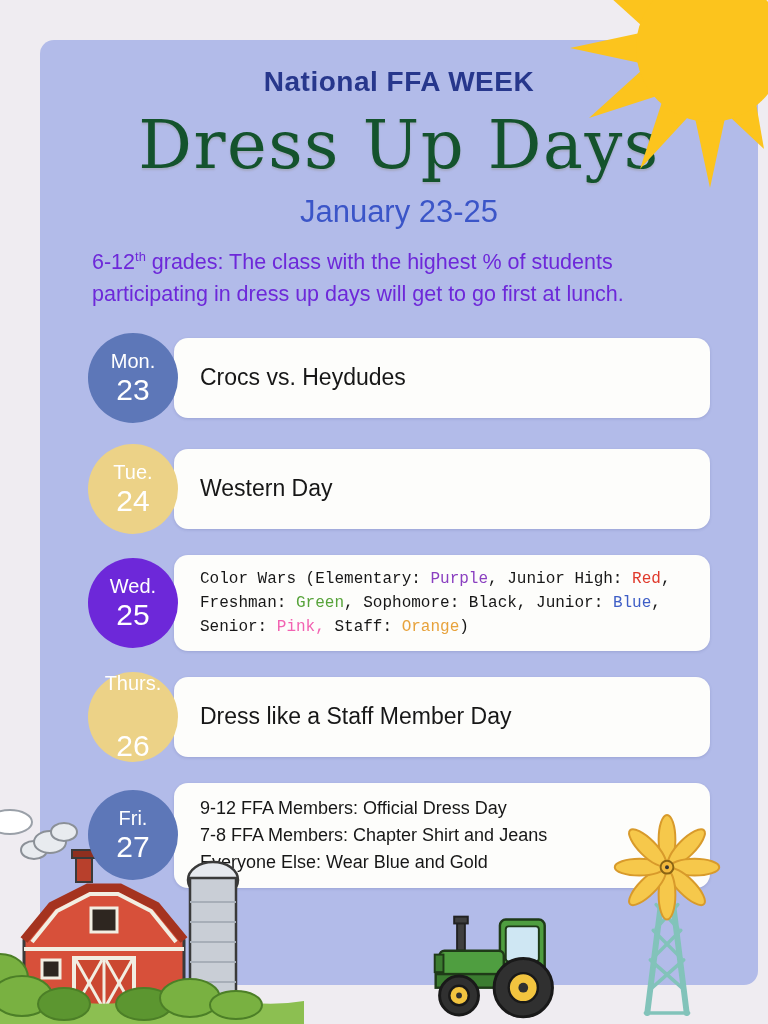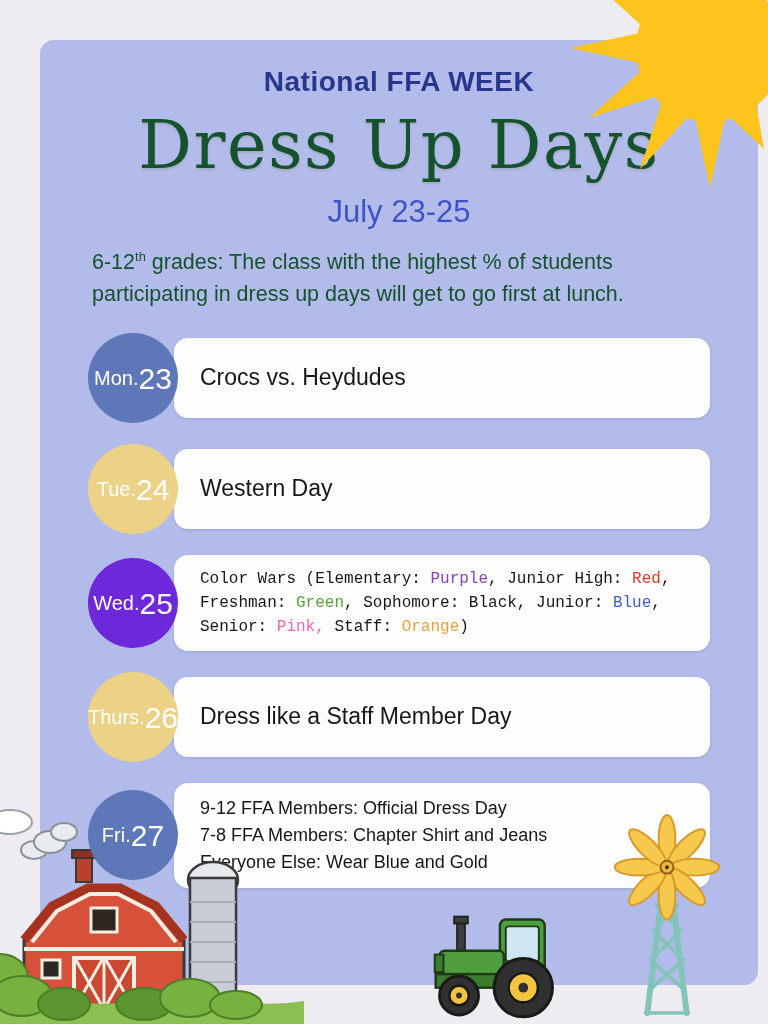--- a/index.html
+++ b/index.html
@@ -19,28 +19,28 @@
     font-size:28px; font-weight:700; color:#27378c; letter-spacing:.5px;
   }
   .title {
     text-align:center; font-family:"DejaVu Serif", serif;
     font-size:67px; font-weight:400; color:#14532d;
     margin-top:8px; letter-spacing:1.5px;
     text-shadow:0 2px 2px rgba(110,95,40,.18);
   }
   .dates { text-align:center; font-size:31px; font-weight:500; color:#3b55c8; margin-top:10px; }
   .desc {
-    margin:16px 52px 0; font-size:21.5px; line-height:1.5; color:#14532d;
+    margin:16px 52px 0; font-size:21.5px; line-height:1.5; color:#6d28d9;
   }
   .desc sup { font-size:.6em; }
   .rows { margin:22px 48px 0; display:flex; flex-direction:column; gap:21px; }
   .row { display:flex; align-items:center; }
   .badge {
     width:90px; height:90px; border-radius:50%; flex:0 0 90px; z-index:2;
-    color:#fff; display:flex; flex-direction:row; align-items:center; justify-content:center;
+    color:#fff; display:flex; flex-direction:column; align-items:center; justify-content:center;
   }
   .badge-day { font-size:20px; line-height:1.1; }
   .badge-date { font-size:30px; line-height:1.1; margin-top:1px; }
   .panel {
     background:#fdfdfb; border-radius:14px; flex:1; margin-left:-4px;
     padding:12px 28px 12px 26px; min-height:80px;
     display:flex; flex-direction:column; justify-content:center;
     box-shadow:0 1px 3px rgba(55,60,120,.18);
     color:#171717;
   }
@@ -54,21 +54,21 @@
   .art-windmill { left:598px; top:810px; width:138px; height:209px; }
 </style>
 </head>
 <body>
 
 <div class="poster">
 
   <div class="card">
     <div class="kicker">National FFA WEEK</div>
     <h1 class="title">Dress Up Days</h1>
-    <div class="dates">July 23-25</div>
+    <div class="dates">January 23-25</div>
     <p class="desc"><span>6-12</span><sup>th</sup><span> grades: The class with the highest % of students participating in dress up days will get to go first at lunch.</span></p>
     <div class="rows">
   <div class="row">
     <div class="badge" style="background: rgb(93, 119, 184);">
       <div class="badge-day">Mon.</div>
       <div class="badge-date">23</div>
     </div>
     <div class="panel lg">
             <div class="event-line"><span>Crocs vs. Heydudes</span></div>
           </div>

